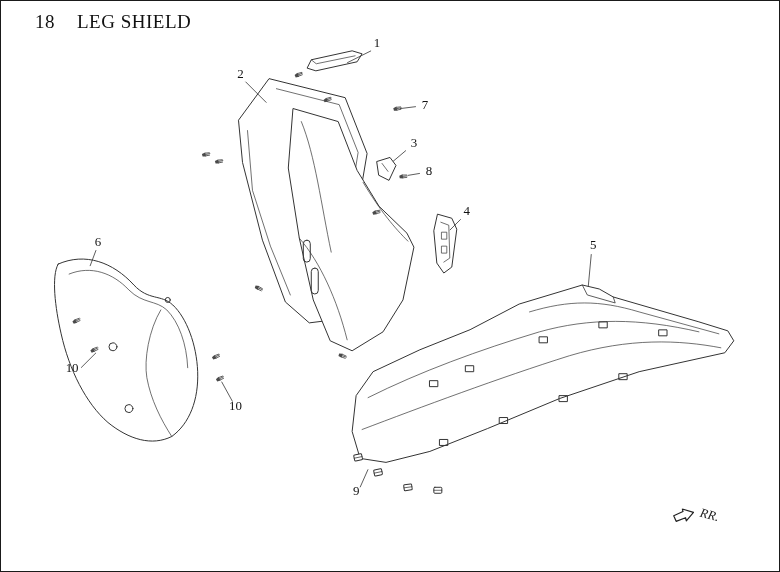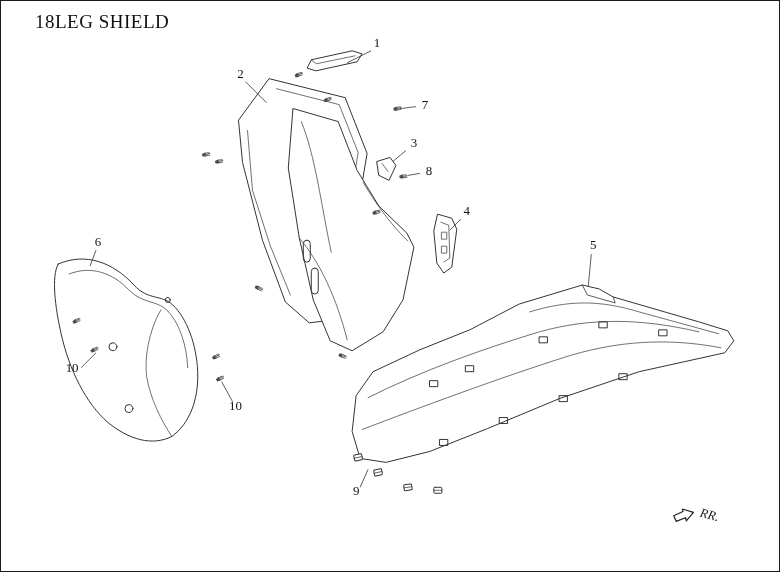--- a/index.html
+++ b/index.html
@@ -10,21 +10,21 @@
     background: #ffffff;
     border: 1px solid #1a1a1a;
     font-family: "Liberation Serif", serif;
     overflow: hidden;
   }
   .title {
     position: absolute; left: 34px; top: 10px;
     font-size: 19px; color: #111; letter-spacing: 0.5px;
     white-space: nowrap;
   }
-  .title .num { }
+  .title .num { margin-right: 22px; }
   svg.diagram { position: absolute; left: 0; top: 0; width: 778px; height: 570px; }
   text.callout {
     font-family: "Liberation Serif", serif;
     font-size: 13px; fill: #111;
   }
   .rr {
     position: absolute; left: 672px; top: 506px;
     display: flex; align-items: center; gap: 3px;
     color: #222;
   }

